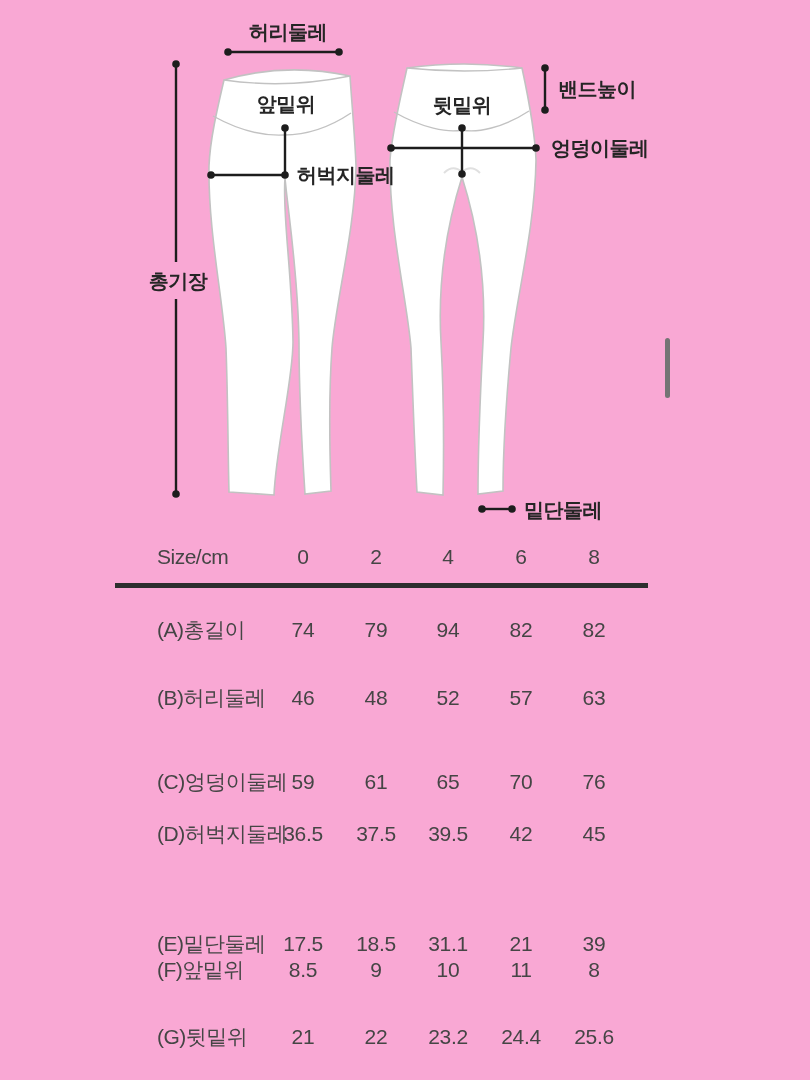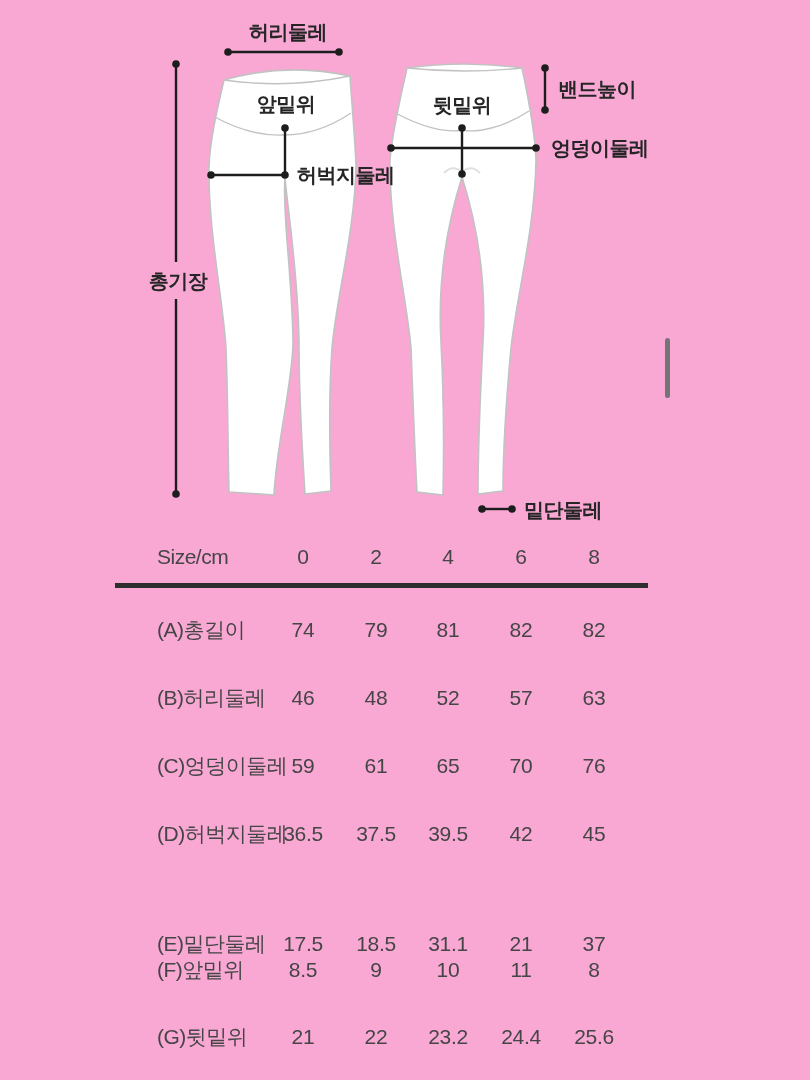--- a/index.html
+++ b/index.html
@@ -148,35 +148,35 @@
       <span class="val c3">6</span>
       <span class="val c4">8</span>
     </div>
 
     <div class="rule"></div>
 
     <div class="trow" style="top:614px">
       <span class="rlabel">(A)총길이</span>
       <span class="val c0">74</span>
       <span class="val c1">79</span>
-      <span class="val c2">81</span>
+      <span class="val c2">94</span>
       <span class="val c3">82</span>
       <span class="val c4">82</span>
     </div>
 
     <div class="trow" style="top:682px">
       <span class="rlabel">(B)허리둘레</span>
       <span class="val c0">46</span>
       <span class="val c1">48</span>
       <span class="val c2">52</span>
       <span class="val c3">57</span>
       <span class="val c4">63</span>
     </div>
 
-    <div class="trow" style="top:750px">
+    <div class="trow" style="top:766px">
       <span class="rlabel">(C)엉덩이둘레</span>
       <span class="val c0">59</span>
       <span class="val c1">61</span>
       <span class="val c2">65</span>
       <span class="val c3">70</span>
       <span class="val c4">76</span>
     </div>
 
     <div class="trow" style="top:818px">
       <span class="rlabel">(D)허벅지둘레</span>
@@ -186,21 +186,21 @@
       <span class="val c3">42</span>
       <span class="val c4">45</span>
     </div>
 
     <div class="trow" style="top:928px">
       <span class="rlabel">(E)밑단둘레</span>
       <span class="val c0">17.5</span>
       <span class="val c1">18.5</span>
       <span class="val c2">31.1</span>
       <span class="val c3">21</span>
-      <span class="val c4">37</span>
+      <span class="val c4">39</span>
     </div>
 
     <div class="trow" style="top:954px">
       <span class="rlabel">(F)앞밑위</span>
       <span class="val c0">8.5</span>
       <span class="val c1">9</span>
       <span class="val c2">10</span>
       <span class="val c3">11</span>
       <span class="val c4">8</span>
     </div>

